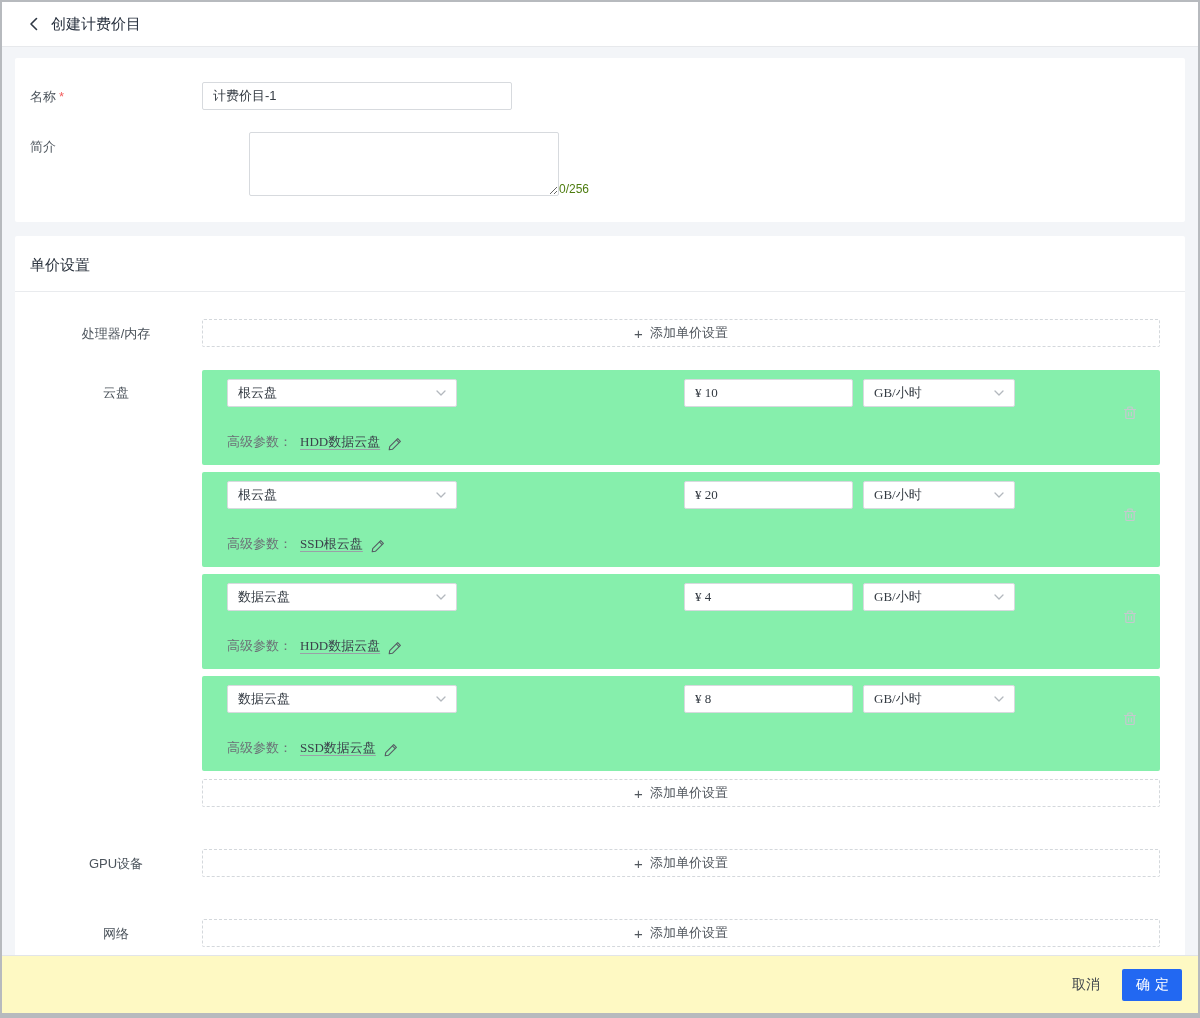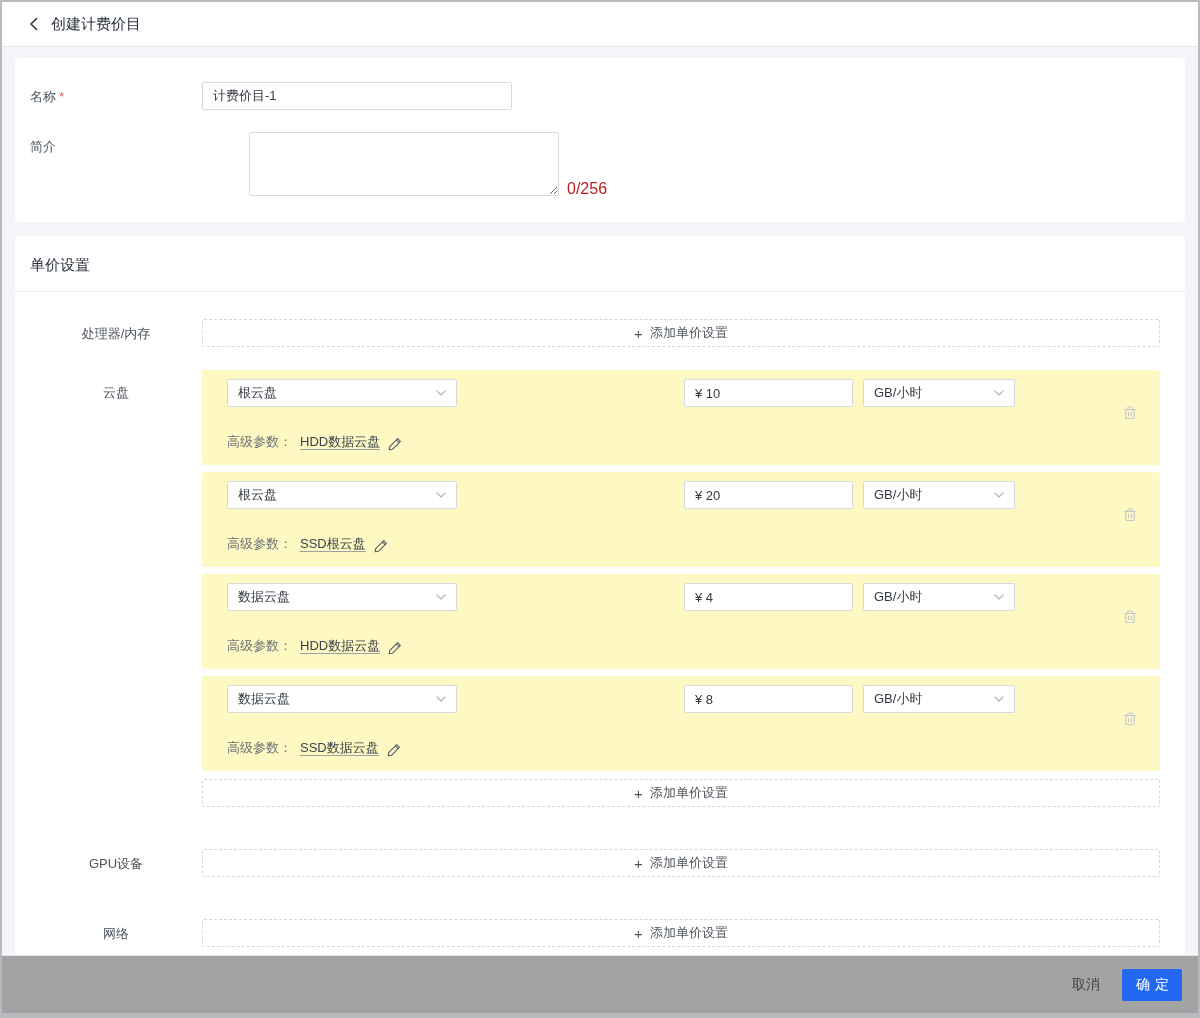--- a/index.html
+++ b/index.html
@@ -47,21 +47,21 @@
     font-family: inherit; background: #fff; outline: none;
   }
   .textarea-wrap { display: flex; align-items: flex-end; }
   .text-area {
     width: 310px; height: 64px;
     border: 1px solid #d7dade; border-radius: 2px;
     padding: 6px 10px; font-size: 13px; color: #333a42;
     font-family: inherit; background: #fff; outline: none;
     resize: both; overflow: auto;
   }
-  .char-counter { font-size: 16px; color: #b91c1c; margin-left: 8px; line-height: 14px; }
+  .char-counter { font-size: 12px; color: #4d7c0f; margin-left: 0; line-height: 14px; }
   
   .card-pricing { margin-top: 14px; padding-bottom: 29px; }
   .section-head { padding: 20px 15px 16px; border-bottom: 1px solid #e9ebee; }
   .section-title { font-size: 15px; color: #2b333e; }
   .groups { padding-top: 27px; }
   .group { display: flex; padding-left: 15px; }
   .group-label {
     width: 172px; flex: 0 0 172px;
     font-size: 13px; color: #4c545c; padding-top: 6px; text-align: center;
   }
@@ -73,22 +73,23 @@
     width: 100%; height: 28px;
     border: 1px dashed #d4d8dc; border-radius: 2px;
     background: #fff; cursor: pointer;
     display: flex; align-items: center; justify-content: center;
     font-size: 13px; color: #51575e; font-family: inherit;
   }
   .add-btn .plus { font-size: 15px; margin-right: 7px; color: #51575e; }
   
   .disk-panel {
     position: relative;
-    background: #fef9c3; border-radius: 2px;
+    background: #86efac; border-radius: 2px;
     padding: 9px 25px 14px;
+    font-family: Liberation Serif, serif;
   }
   .disk-panel + .disk-panel { margin-top: 7px; }
   .disk-top { display: flex; align-items: center; }
   .select {
     height: 28px; background: #fff;
     border: 1px solid #d7dade; border-radius: 2px;
     display: flex; align-items: center; justify-content: space-between;
     padding: 0 10px; font-size: 13px; color: #333a42; cursor: pointer;
   }
   .select-disk { width: 230px; }
@@ -103,21 +104,21 @@
   .adv-value {
     font-size: 13px; color: #3b424b;
     text-decoration: underline; text-underline-offset: 3px;
     text-decoration-color: #9aa0a7;
   }
   .pencil-btn { margin-left: 8px; width: 14px; height: 14px; cursor: pointer; display: flex; }
   .disk-add { margin-top: 8px; }
   
   .footer {
     flex: 0 0 58px;
-    background: #a3a3a3; border-top: 1px solid #e2e5e9;
+    background: #fef9c3; border-top: 1px solid #e2e5e9;
     display: flex; align-items: center; justify-content: flex-end;
     padding-right: 16px;
   }
   .cancel-btn {
     background: none; border: none; cursor: pointer;
     font-size: 14px; color: #3f454c; font-family: inherit;
   }
   .confirm-btn {
     margin-left: 22px; width: 60px; height: 32px;
     border: none; border-radius: 2px; cursor: pointer;

